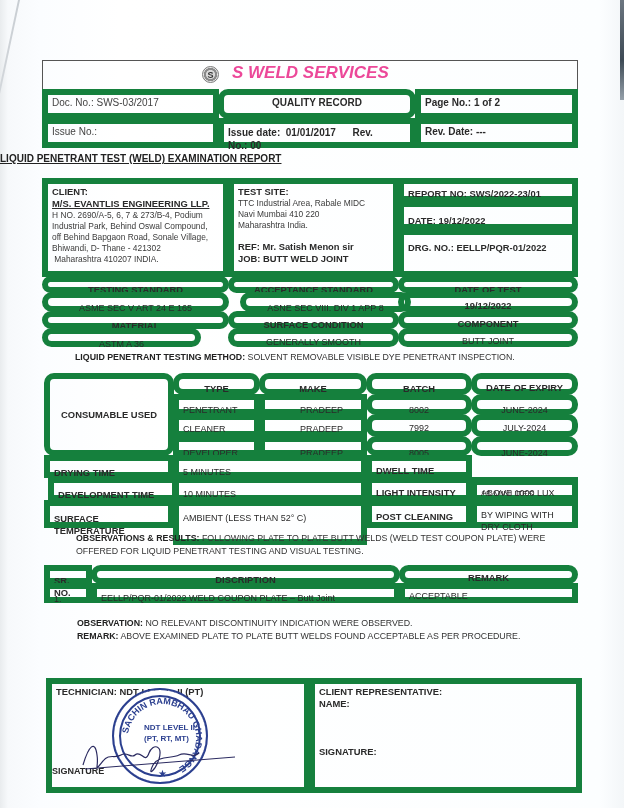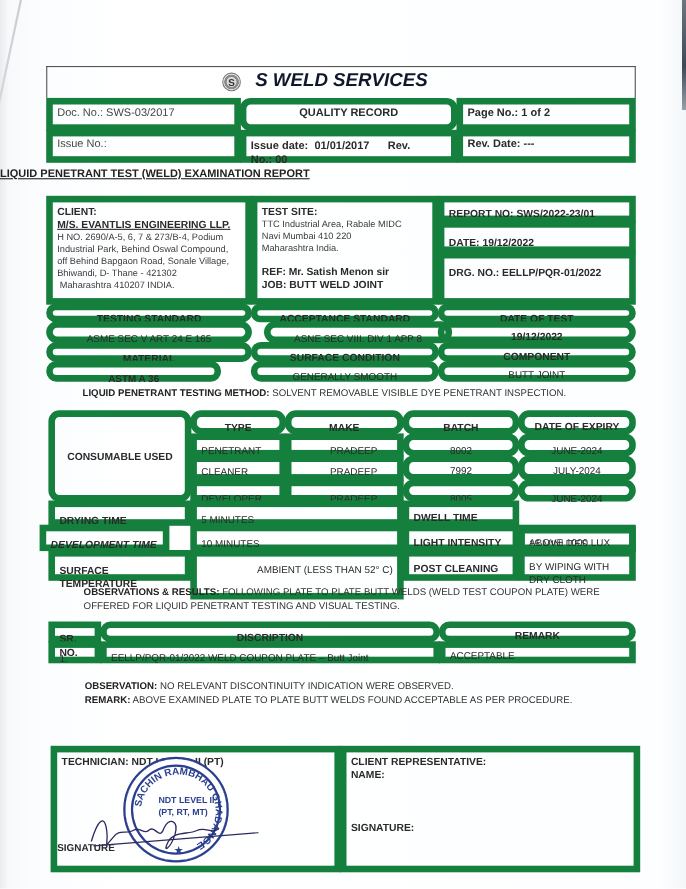--- a/index.html
+++ b/index.html
@@ -32,21 +32,21 @@
     .abs { position: absolute; }
 
     
     .title-row { left: 42px; top: 60px; width: 536px; height: 29px; border: 1px solid #555; border-bottom: none; }
     .logo {
       position: absolute; left: 202px; top: 66px; width: 17px; height: 17px; border-radius: 50%;
       border: 1.5px solid #7a7a7a; background: radial-gradient(circle, #d9d9d9 0 40%, #8a8a8a 45% 60%, #e8e8e8 65%);
       display: flex; align-items: center; justify-content: center; font-size: 9px; font-weight: bold; color: #333;
     }
     .company {
-      position: absolute; left: 232px; top: 63px; font-size: 17px; font-weight: bold; font-style: italic; color: #0f172a;
+      position: absolute; left: 232px; top: 63px; font-size: 17px; font-weight: bold; font-style: italic; color: #ec4899;
     }
     .hdr-text { font-size: 10px; }
 
     .report-title {
       position: absolute; left: 0; width: 576px; top: 153px; text-align: left;
       font-weight: bold; font-size: 10px; text-decoration: underline; color: #222;
     }
     .small { font-size: 8.4px; line-height: 11px; color: #3a3a3a; }
     .txt { font-size: 9.4px; }
     .line-text { position: absolute; font-size: 8.8px; color: #333; }
@@ -113,21 +113,21 @@
   <div class="cell b txt c" style="left:398px; top:276px; width:180px; height:17px;">DATE OF TEST</div>
 
   <div class="cell txt c" style="left:42px; top:292px; width:187px; height:20px; padding-top:4px; font-size:9px;">ASME SEC V ART 24 E 165</div>
   <div class="cell txt c" style="left:240px; top:292px; width:171px; height:20px; padding-top:4px; font-size:9px;">ASNE SEC VIII, DIV 1 APP 8</div>
   <div class="cell b txt c" style="left:398px; top:292px; width:180px; height:20px; padding-top:2px;">19/12/2022</div>
 
   <div class="cell b txt c" style="left:42px; top:311px; width:187px; height:18px; padding-top:3px;">MATERIAL</div>
   <div class="cell b txt c" style="left:228px; top:311px; width:171px; height:18px; padding-top:2px;">SURFACE CONDITION</div>
   <div class="cell b txt c" style="left:398px; top:311px; width:180px; height:18px; padding-top:1px;">COMPONENT</div>
 
-  <div class="cell txt c" style="left:42px; top:328px; width:159px; height:19px; padding-top:4px; font-size:9px;font-weight:bold;">ASTM A 36</div>
+  <div class="cell txt c" style="left:42px; top:328px; width:159px; height:19px; padding-top:4px; font-size:9px;">ASTM A 36</div>
   <div class="cell txt c" style="left:228px; top:328px; width:171px; height:19px; padding-top:2px; font-size:9px;">GENERALLY SMOOTH</div>
   <div class="cell txt c" style="left:398px; top:328px; width:180px; height:19px; padding-top:1px; font-size:9px;">BUTT JOINT</div>
 
   <div class="line-text" style="left:75px; top:352px;">
     <b>LIQUID PENETRANT TESTING METHOD:</b><span style="white-space:pre;"> SOLVENT REMOVABLE VISIBLE DYE PENETRANT INSPECTION.</span>
   </div>
 
   <div class="cell b txt c" style="left:44px; top:373px; width:130px; height:83px; padding-top:30px;">CONSUMABLE USED</div>
   <div class="cell b txt c" style="left:173px; top:373px; width:87px; height:22px; padding-top:4px;">TYPE</div>
   <div class="cell b txt c" style="left:259px; top:373px; width:108px; height:22px; padding-top:4px;">MAKE</div>
@@ -147,27 +147,27 @@
   <div class="cell txt" style="left:173px; top:436px; width:87px; height:20px; padding-top:5px; font-size:9px;">DEVELOPER</div>
   <div class="cell txt" style="left:259px; top:436px; width:108px; height:20px; padding-top:5px; padding-left:35px; font-size:9px;">PRADEEP</div>
   <div class="cell txt c" style="left:366px; top:436px; width:106px; height:20px; padding-top:5px; font-size:9px;">8005</div>
   <div class="cell txt c" style="left:471px; top:436px; width:107px; height:20px; padding-top:5px; font-size:9px;">JUNE-2024</div>
 
   <div class="cell b txt" style="left:44px; top:455px; width:130px; height:23px; padding-top:6px;">DRYING TIME</div>
   <div class="cell txt" style="left:173px; top:455px; width:194px; height:23px; padding-top:5px; font-size:9px;">5 MINUTES</div>
   <div class="cell b txt" style="left:366px; top:455px; width:106px; height:23px; padding-top:4px;">DWELL TIME</div>
   <div class="cell txt" style="left:471px; top:455px; width:107px; height:23px; padding-top:3px; font-size:9px;margin-top:24px;">15 MINUTES</div>
 
-  <div class="cell b txt" style="left:36px; top:477px; width:118px; height:24px; padding-top:6px;font-style:italic;">DEVELOPMENT TIME</div>
+  <div class="cell b txt" style="left:48px; top:477px; width:130px; height:24px; padding-top:6px;">DEVELOPMENT TIME</div>
   <div class="cell txt" style="left:173px; top:477px; width:194px; height:24px; padding-top:5px; font-size:9px;">10 MINUTES</div>
   <div class="cell b txt" style="left:366px; top:477px; width:106px; height:24px; padding-top:4px;">LIGHT INTENSITY</div>
   <div class="cell txt" style="left:471px; top:477px; width:107px; height:24px; padding-top:4px; font-size:9px;">ABOVE 1000 LUX</div>
 
   <div class="cell b txt" style="left:44px; top:500px; width:130px; height:28px; padding-top:7px;">SURFACE TEMPERATURE</div>
-  <div class="cell txt" style="left:173px; top:500px; width:194px; height:45px; padding-top:6px; font-size:9px;text-align:right;">AMBIENT (LESS THAN 52° C)</div>
+  <div class="cell txt" style="left:173px; top:500px; width:194px; height:45px; padding-top:6px; font-size:9px;">AMBIENT (LESS THAN 52° C)</div>
   <div class="cell b txt" style="left:366px; top:500px; width:106px; height:28px; padding-top:5px;">POST CLEANING</div>
   <div class="cell txt" style="left:471px; top:500px; width:107px; height:28px; padding-top:3px; font-size:9px;">
     <div>BY WIPING WITH</div>
     <div>DRY CLOTH</div>
   </div>
 
   <div class="line-text" style="left:76px; top:533px;">
     <b>OBSERVATIONS &amp; RESULTS:</b><span style="white-space:pre;"> FOLLOWING PLATE TO PLATE BUTT WELDS (WELD TEST COUPON PLATE) WERE</span>
   </div>
   <div class="line-text" style="left:76px; top:546px;">OFFERED FOR LIQUID PENETRANT TESTING AND VISUAL TESTING.</div>

